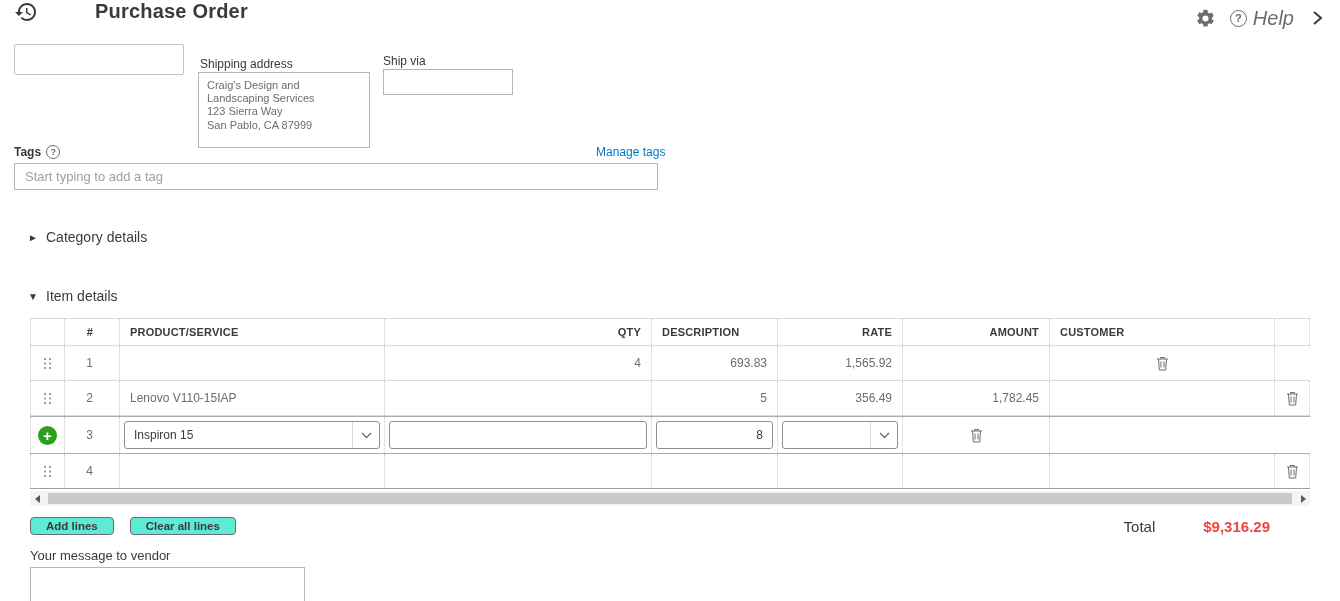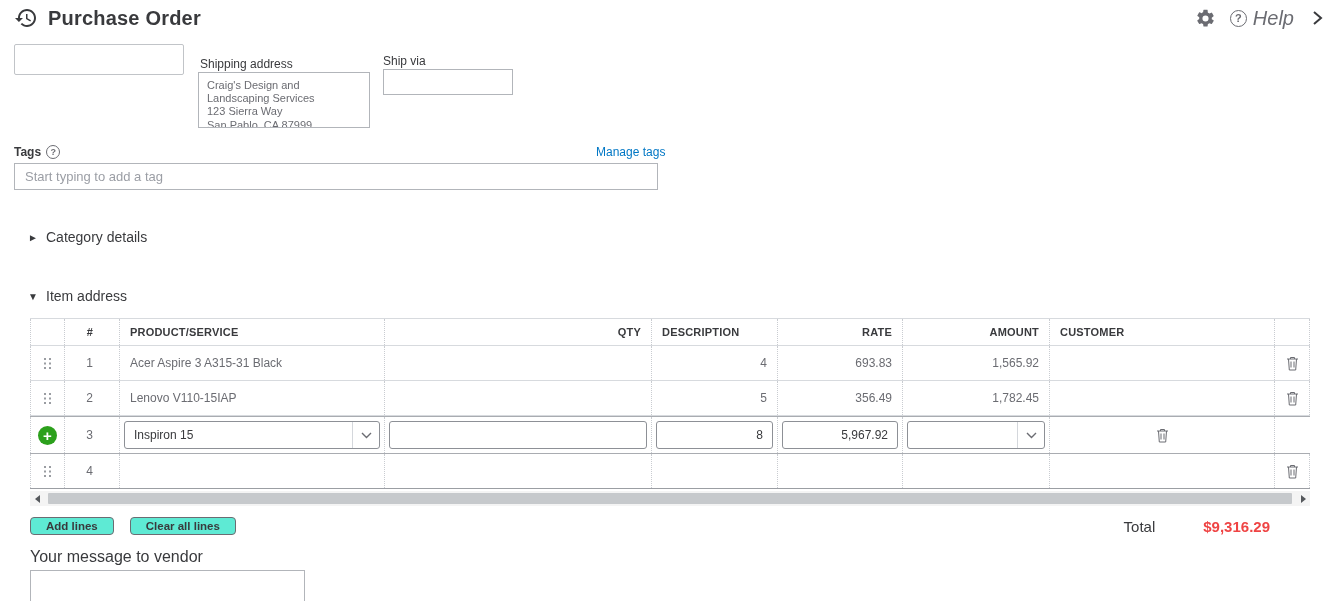--- a/index.html
+++ b/index.html
@@ -1,37 +1,37 @@
 <!DOCTYPE html>
 <html><head>
 <meta charset="utf-8">
 <style>
   * { margin:0; padding:0; box-sizing:border-box; }
   html,body { width:1340px; height:601px; overflow:hidden; background:#fff;
     font-family:"Liberation Sans", sans-serif; color:#393A3D; }
 
   
-  .app-header { display:flex; align-items:center; height:36px; padding:0 14px; }
+  .app-header { display:flex; height:36px; padding:0 14px;gap:47px; }
   .hist-ic { width:24px; height:24px; }
   .page-title { font-size:20px; font-weight:700; margin-left:10px; letter-spacing:.2px; }
   .hdr-right { margin-left:auto; display:flex; align-items:center; gap:14px; }
   .gear-ic { width:21px; height:21px; cursor:pointer; }
   .help-wrap { display:flex; align-items:center; gap:6px; color:#6B6C72; cursor:pointer; }
   .qmark { width:17px; height:17px; border:1.5px solid #6B6C72; border-radius:50%;
     display:flex; align-items:center; justify-content:center; font-size:11px; font-weight:700; }
   .help-lbl { font-size:20px;font-style:italic; }
   .chev-right { width:18px; height:18px; cursor:pointer; }
 
   
   .top-form { position:relative; height:166px; }
   .vendor-box { position:absolute; left:14px; top:8px; width:170px; height:31px;
     border:1px solid #c1c4c8; border-radius:2px; background:#fff; }
   .fld-label { position:absolute; font-size:12px; color:#393A3D; }
   .ship-addr-label { left:200px; top:21px; }
-  .ship-addr-box { position:absolute; left:198px; top:36px; width:172px; height:56px;
+  .ship-addr-box { position:absolute; left:198px; top:36px; width:172px; height:76px;
     border:1px solid #b2b5ba; background:#fff; padding:6px 8px; font-size:11px;
     color:#6B6C72; line-height:1.2; white-space:pre-line; overflow:hidden; }
   .ship-via-label { left:383px; top:18px; }
   .ship-via-input { position:absolute; left:383px; top:33px; width:130px; height:26px;
     border:1px solid #b2b5ba; background:#fff; }
   .tags-row { position:absolute; left:14px; right:682px; top:109px; display:flex; align-items:center; }
   .tags-label { font-size:12px; color:#393A3D; margin-right:5px;font-weight:bold; }
   .qmark-sm { width:14px; height:14px; border:1.2px solid #6B6C72; border-radius:50%; color:#6B6C72;
     display:inline-flex; align-items:center; justify-content:center; font-size:9px; font-weight:700; }
   .manage-tags { position:absolute; top:109px; left:596px; font-size:12px; color:#0077C5;
@@ -94,21 +94,21 @@
   
   .footer-row { display:flex; align-items:center; margin:11px 0 0 30px; width:1260px; }
   .btn { border:1px solid #6B6C72; border-radius:4px; background:#5eead4; color:#393A3D;
     font-size:11.5px; font-weight:700; padding:3px 15px; height:18px; line-height:10px;
     cursor:pointer; font-family:inherit; }
   .btn + .btn { margin-left:16px; }
   .total-wrap { margin-left:auto; display:flex; align-items:baseline; gap:48px; padding-right:20px; }
   .total-label { font-size:15px; color:#393A3D; }
   .total-value { font-size:15px; font-weight:700; color:#ef4444; }
 
-  .msg-label { margin:13px 0 4px 30px; font-size:16px; color:#393A3D; }
+  .msg-label { margin:13px 0 4px 30px; font-size:13px; color:#393A3D; }
   .msg-box { margin-left:30px; width:275px; height:60px; border:1px solid #b2b5ba;
     background:#fff; resize:none; font-family:inherit; font-size:12px; padding:6px; }
 
   svg { display:block; }
 </style>
 </head>
 <body>
 
 
 
@@ -155,21 +155,21 @@
   <input class="tags-input" placeholder="Start typing to add a tag" style="">
 </div>
 
 
 <div class="sec-hdr sec-cat">
   <span class="tri">►</span>
   <span class="sec-lbl">Category details</span>
 </div>
 <div class="sec-hdr sec-item">
   <span class="tri">▼</span>
-  <span class="sec-lbl">Item address</span>
+  <span class="sec-lbl">Item details</span>
 </div>
 
 
 <div class="itable">
 
   <div class="t-row t-head">
     <div class="c cell-center"></div>
     <div class="c hc numc">#</div>
     <div class="c hc">PRODUCT/SERVICE</div>
     <div class="c hc r">QTY</div>
@@ -187,21 +187,20 @@
           <rect x="1" y="1" width="2" height="2"></rect>
             <rect x="6" y="1" width="2" height="2"></rect>
           <rect x="1" y="5.5" width="2" height="2"></rect>
             <rect x="6" y="5.5" width="2" height="2"></rect>
           <rect x="1" y="10" width="2" height="2"></rect>
             <rect x="6" y="10" width="2" height="2"></rect>
         </svg>
       </span>
     </div>
     <div class="c numc">1</div>
-    <div class="c">Acer Aspire 3 A315-31 Black</div>
     <div class="c"></div>
     <div class="c r">4</div>
     <div class="c r">693.83</div>
     <div class="c r">1,565.92</div>
     <div class="c"></div>
     <div class="c cell-center">
       <span class="trash-btn">
         <svg width="13" height="15" viewBox="0 0 13 15" fill="none" stroke="#6B6C72" stroke-width="1">
           <path d="M1,3 H12"></path>
             <path d="M4.5,3 V1.5 H8.5 V3"></path>
@@ -261,23 +260,20 @@
         </span>
       </div>
     </div>
     <div class="c">
       <input class="inp" style="">
     </div>
     <div class="c">
       <input class="inp r-al" value="8" style="">
     </div>
     <div class="c">
-      <input class="inp r-al" value="5,967.92" style="">
-    </div>
-    <div class="c">
       <div class="sel">
         <span class="sel-text"></span>
         <span class="sel-arrow">
           <svg width="11" height="7" viewBox="0 0 11 7" fill="none" stroke="#6B6C72" stroke-width="1.4">
             <polyline points="1,1 5.5,5.5 10,1"></polyline>
           </svg>
         </span>
       </div>
     </div>
     <div class="c cell-center">

